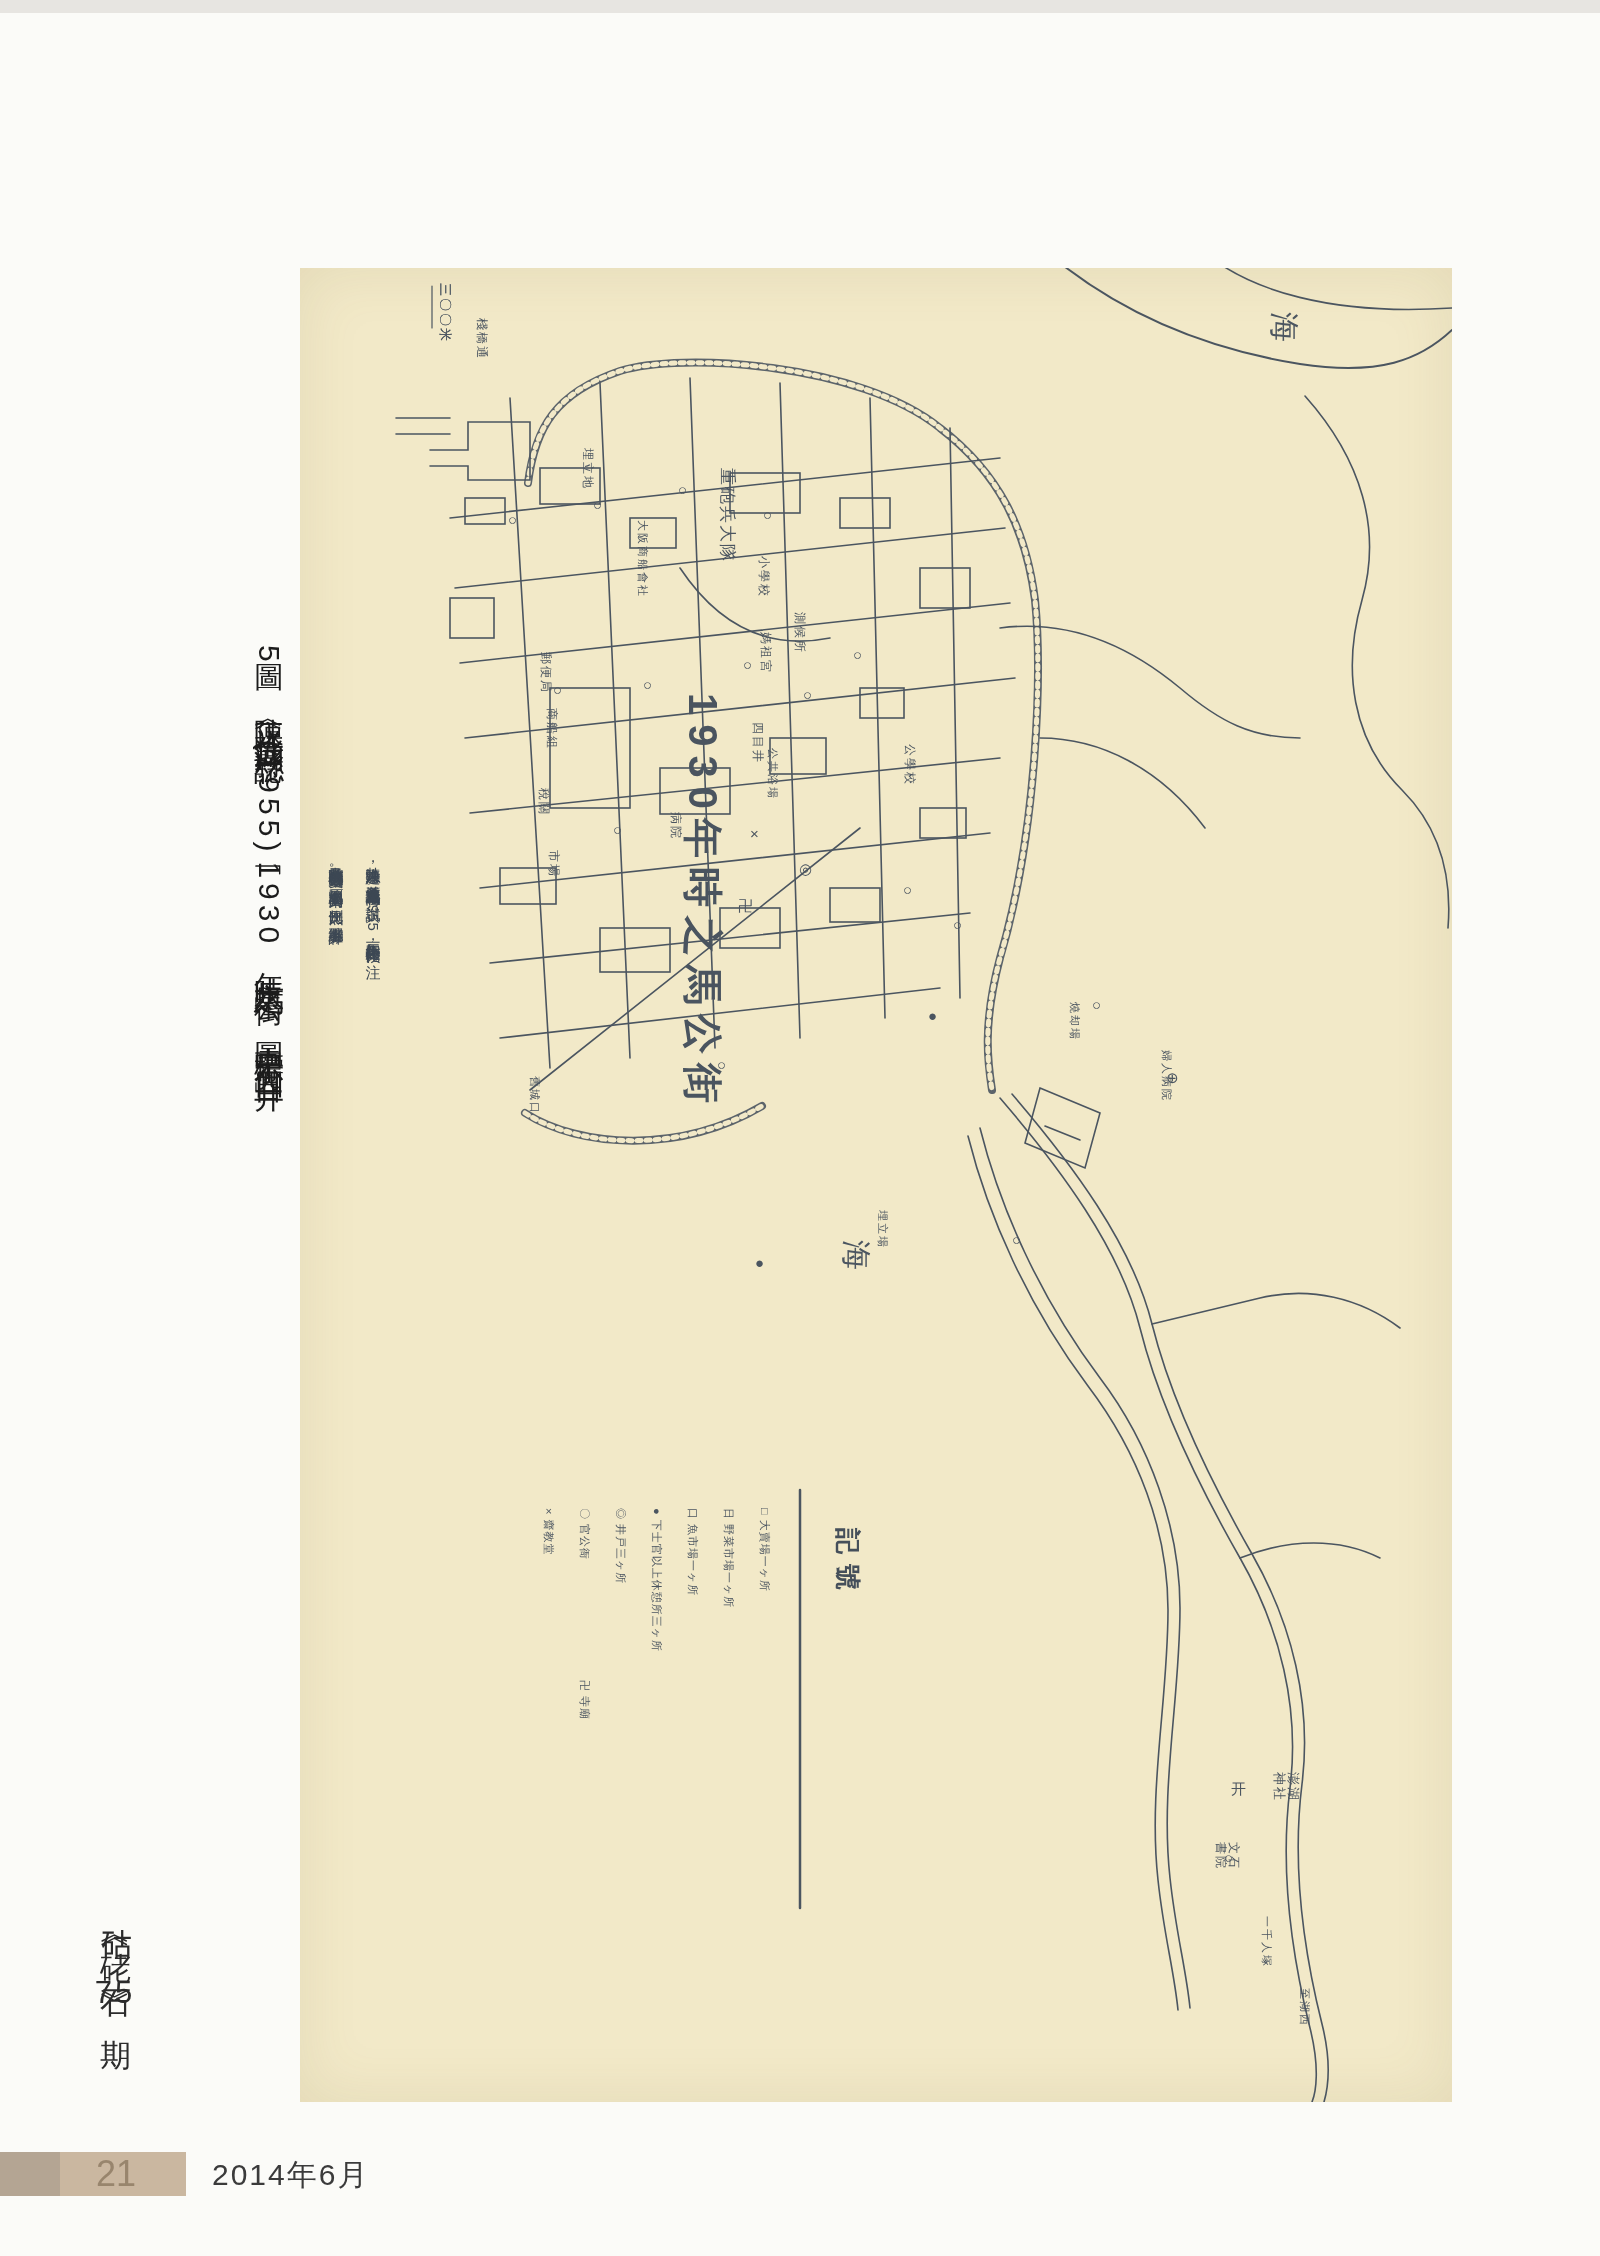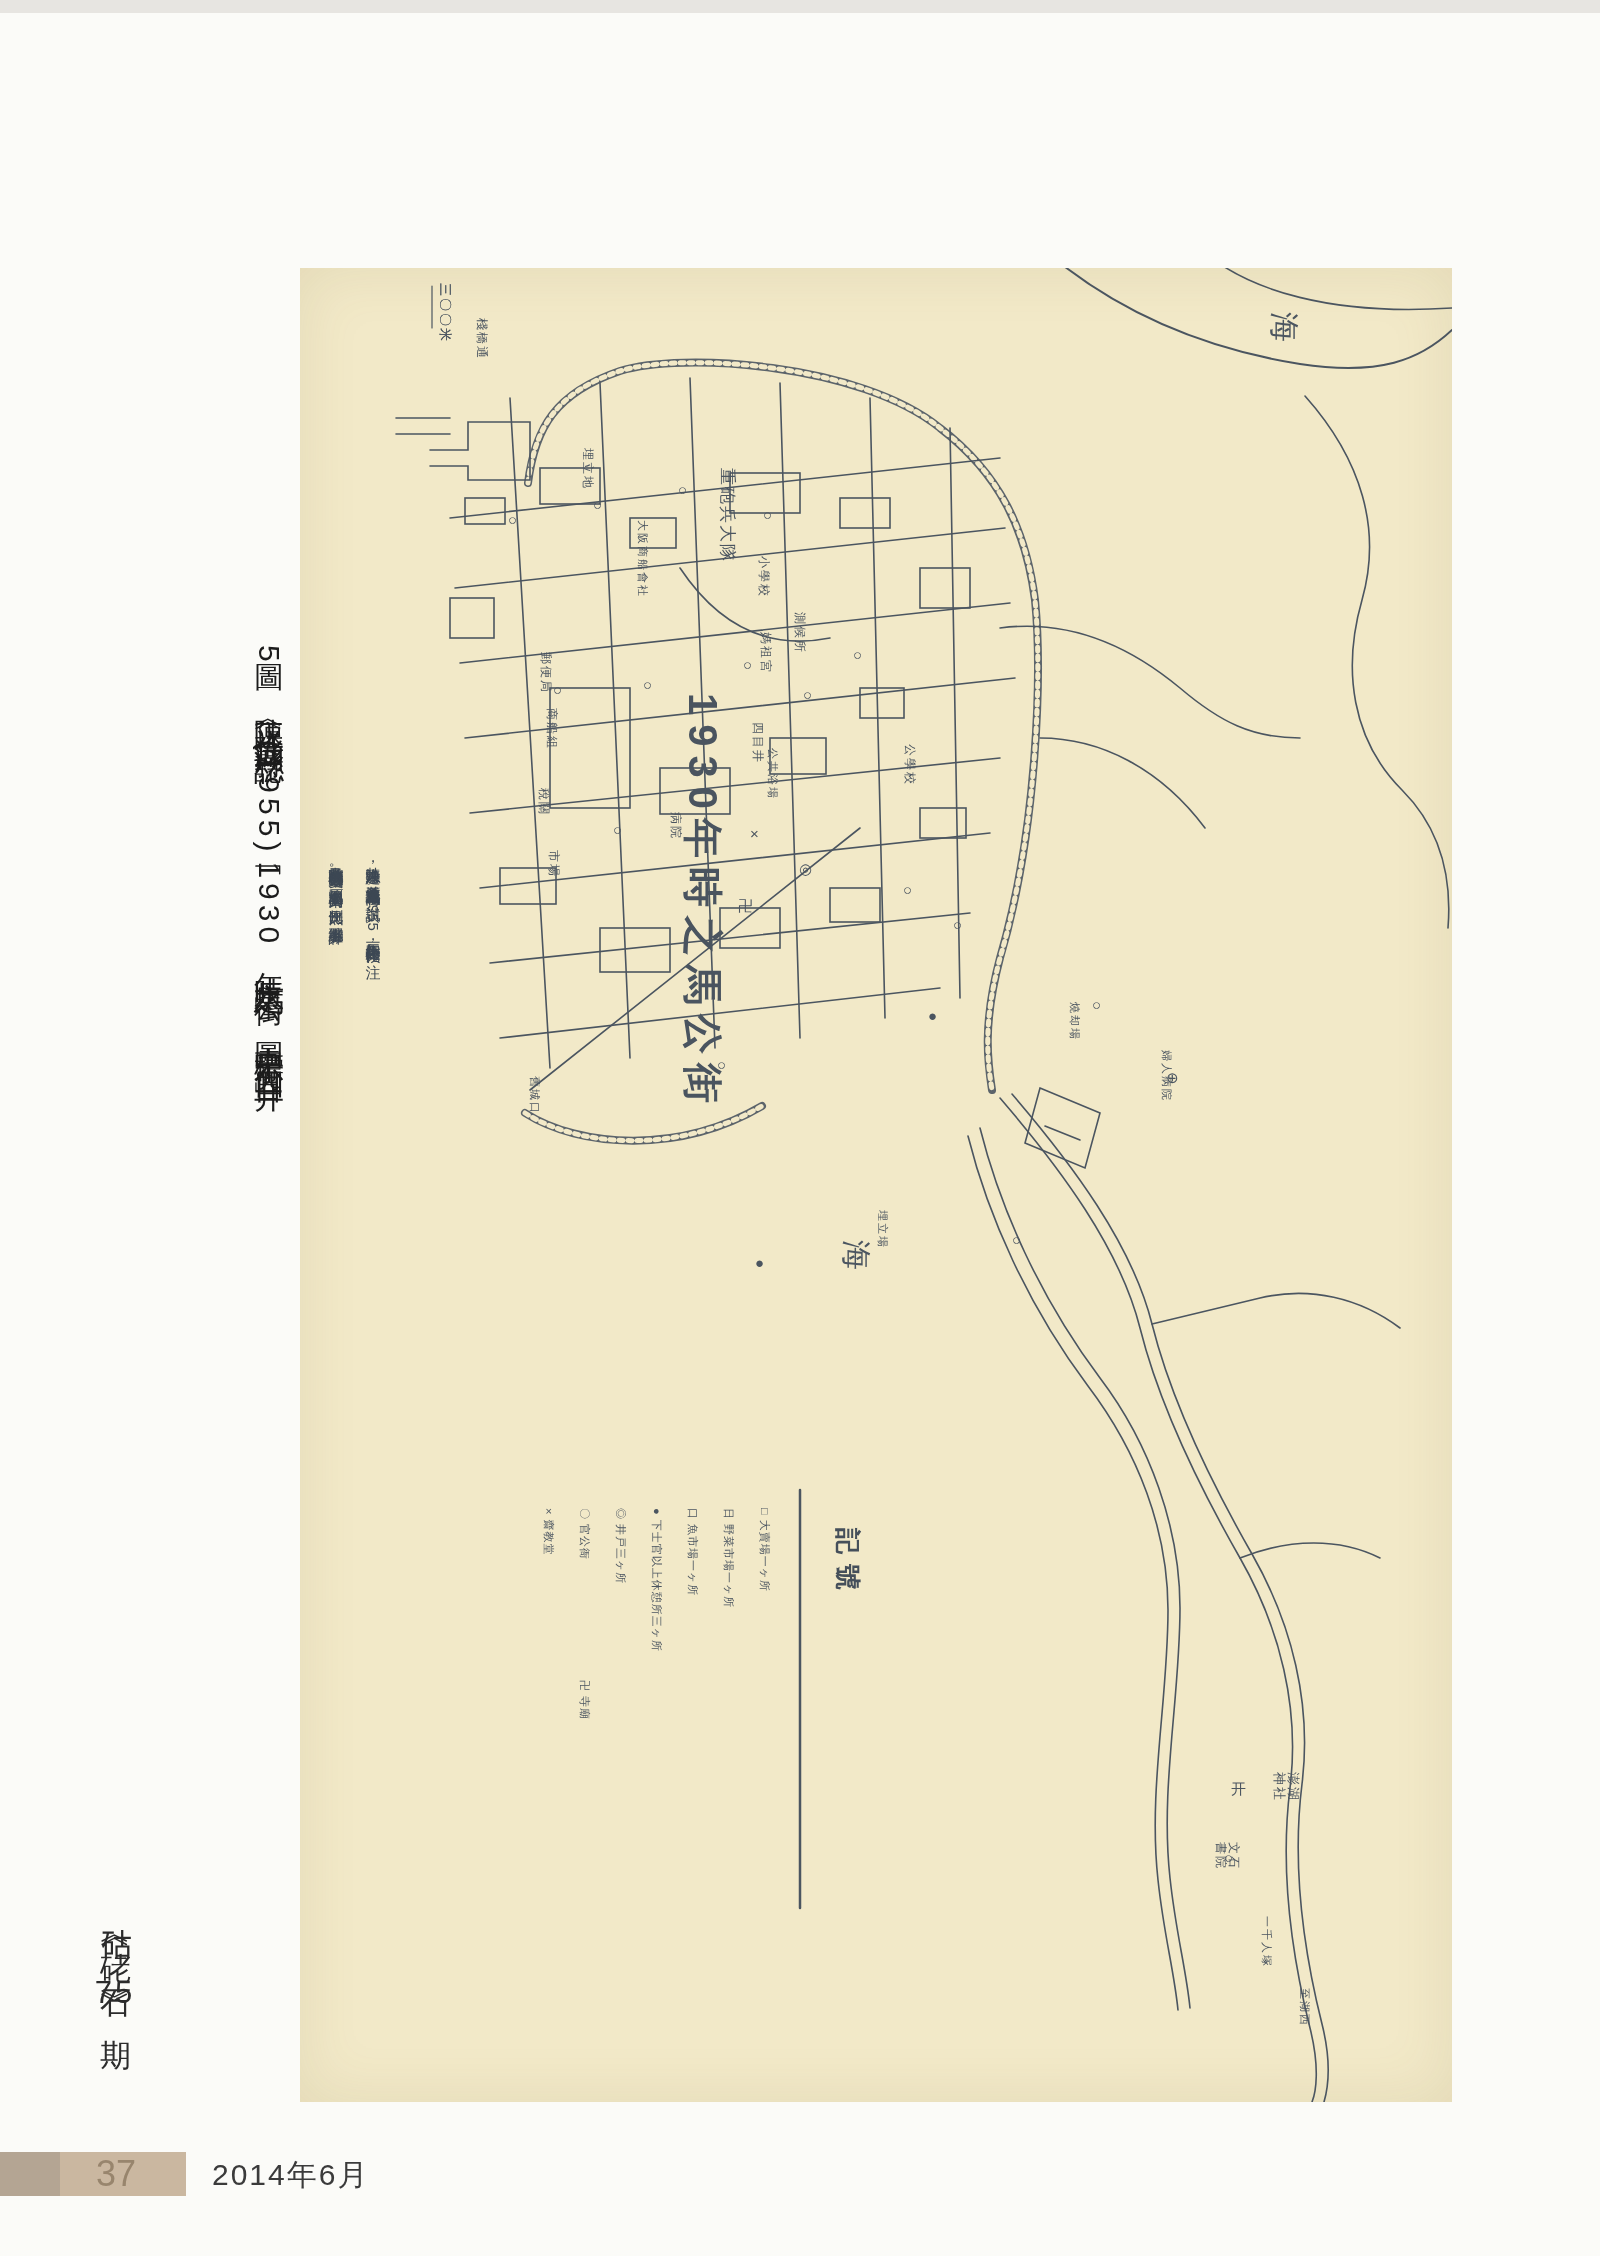--- a/index.html
+++ b/index.html
@@ -206,14 +206,14 @@
   </div>
 
 <div class="vtext caption">
   <span class="cap-prefix">圖5</span><span>陳正祥《澎湖縣誌》(1955)「1930年時之馬公街」，圖中標示有「四目井」。</span>
 </div>
 
 <div class="vtext journal">
   <span>《硓𥑮石》</span><span class="issue-horiz">75</span><span>期</span>
 </div>
 <div class="pagenum-box"></div>
-<div class="pagenum">37</div>
+<div class="pagenum">21</div>
 <div class="date">2014年6月</div>
 
 </body></html>

